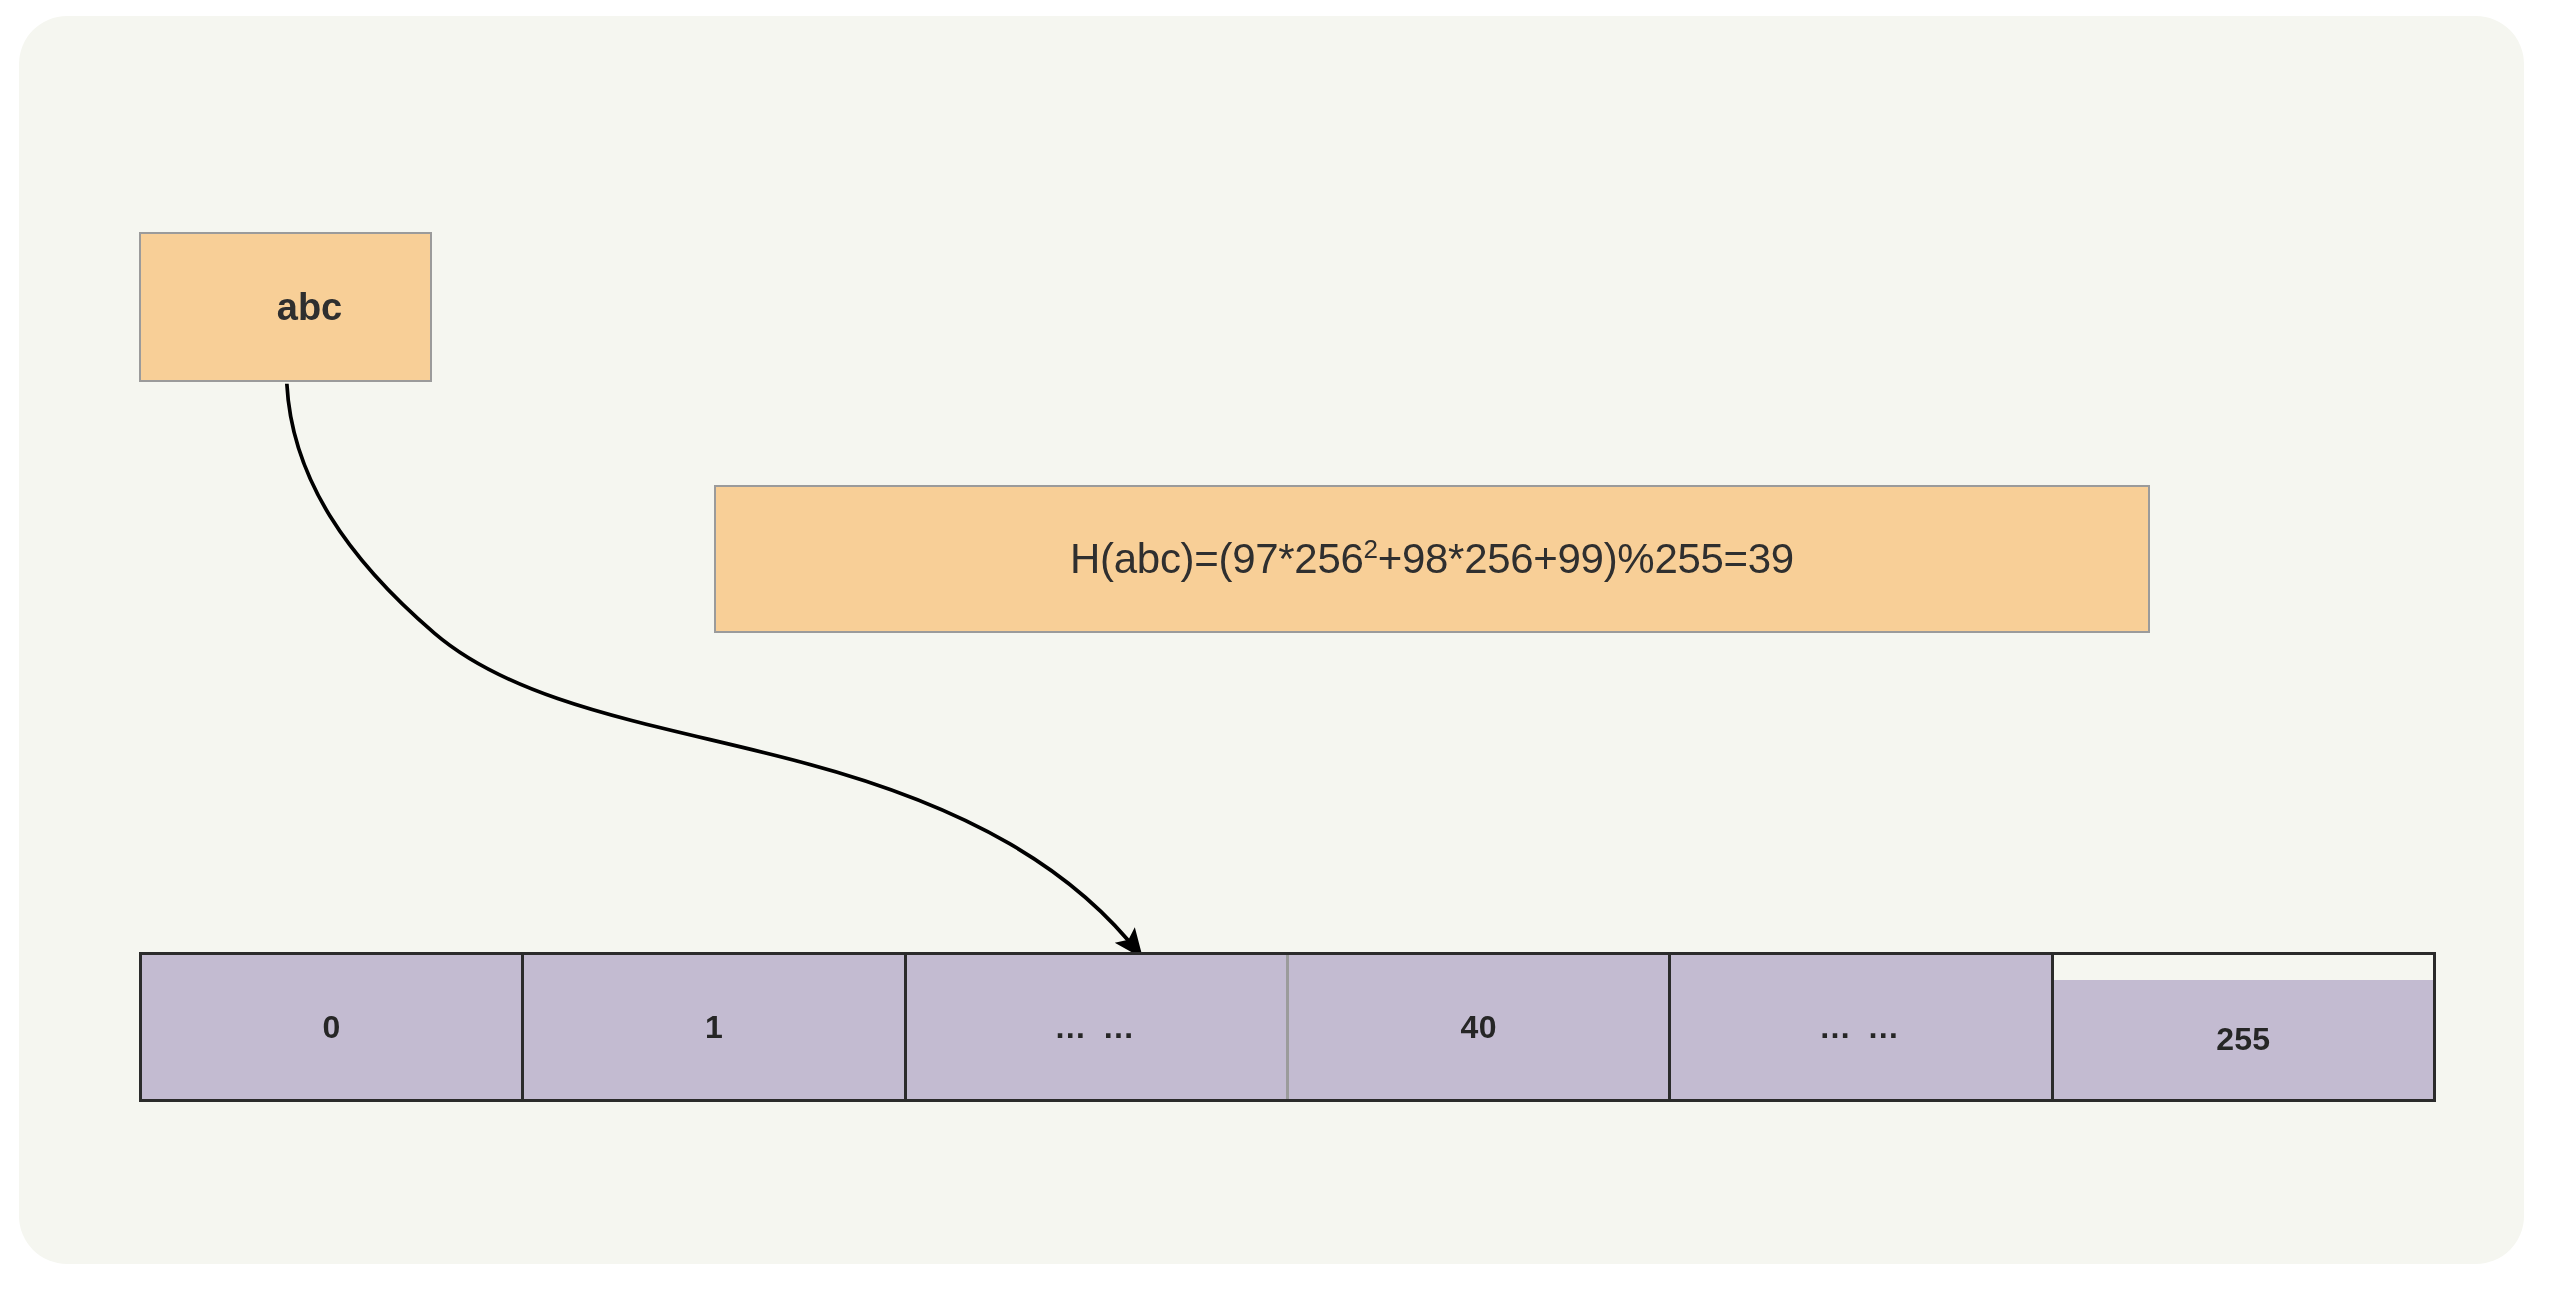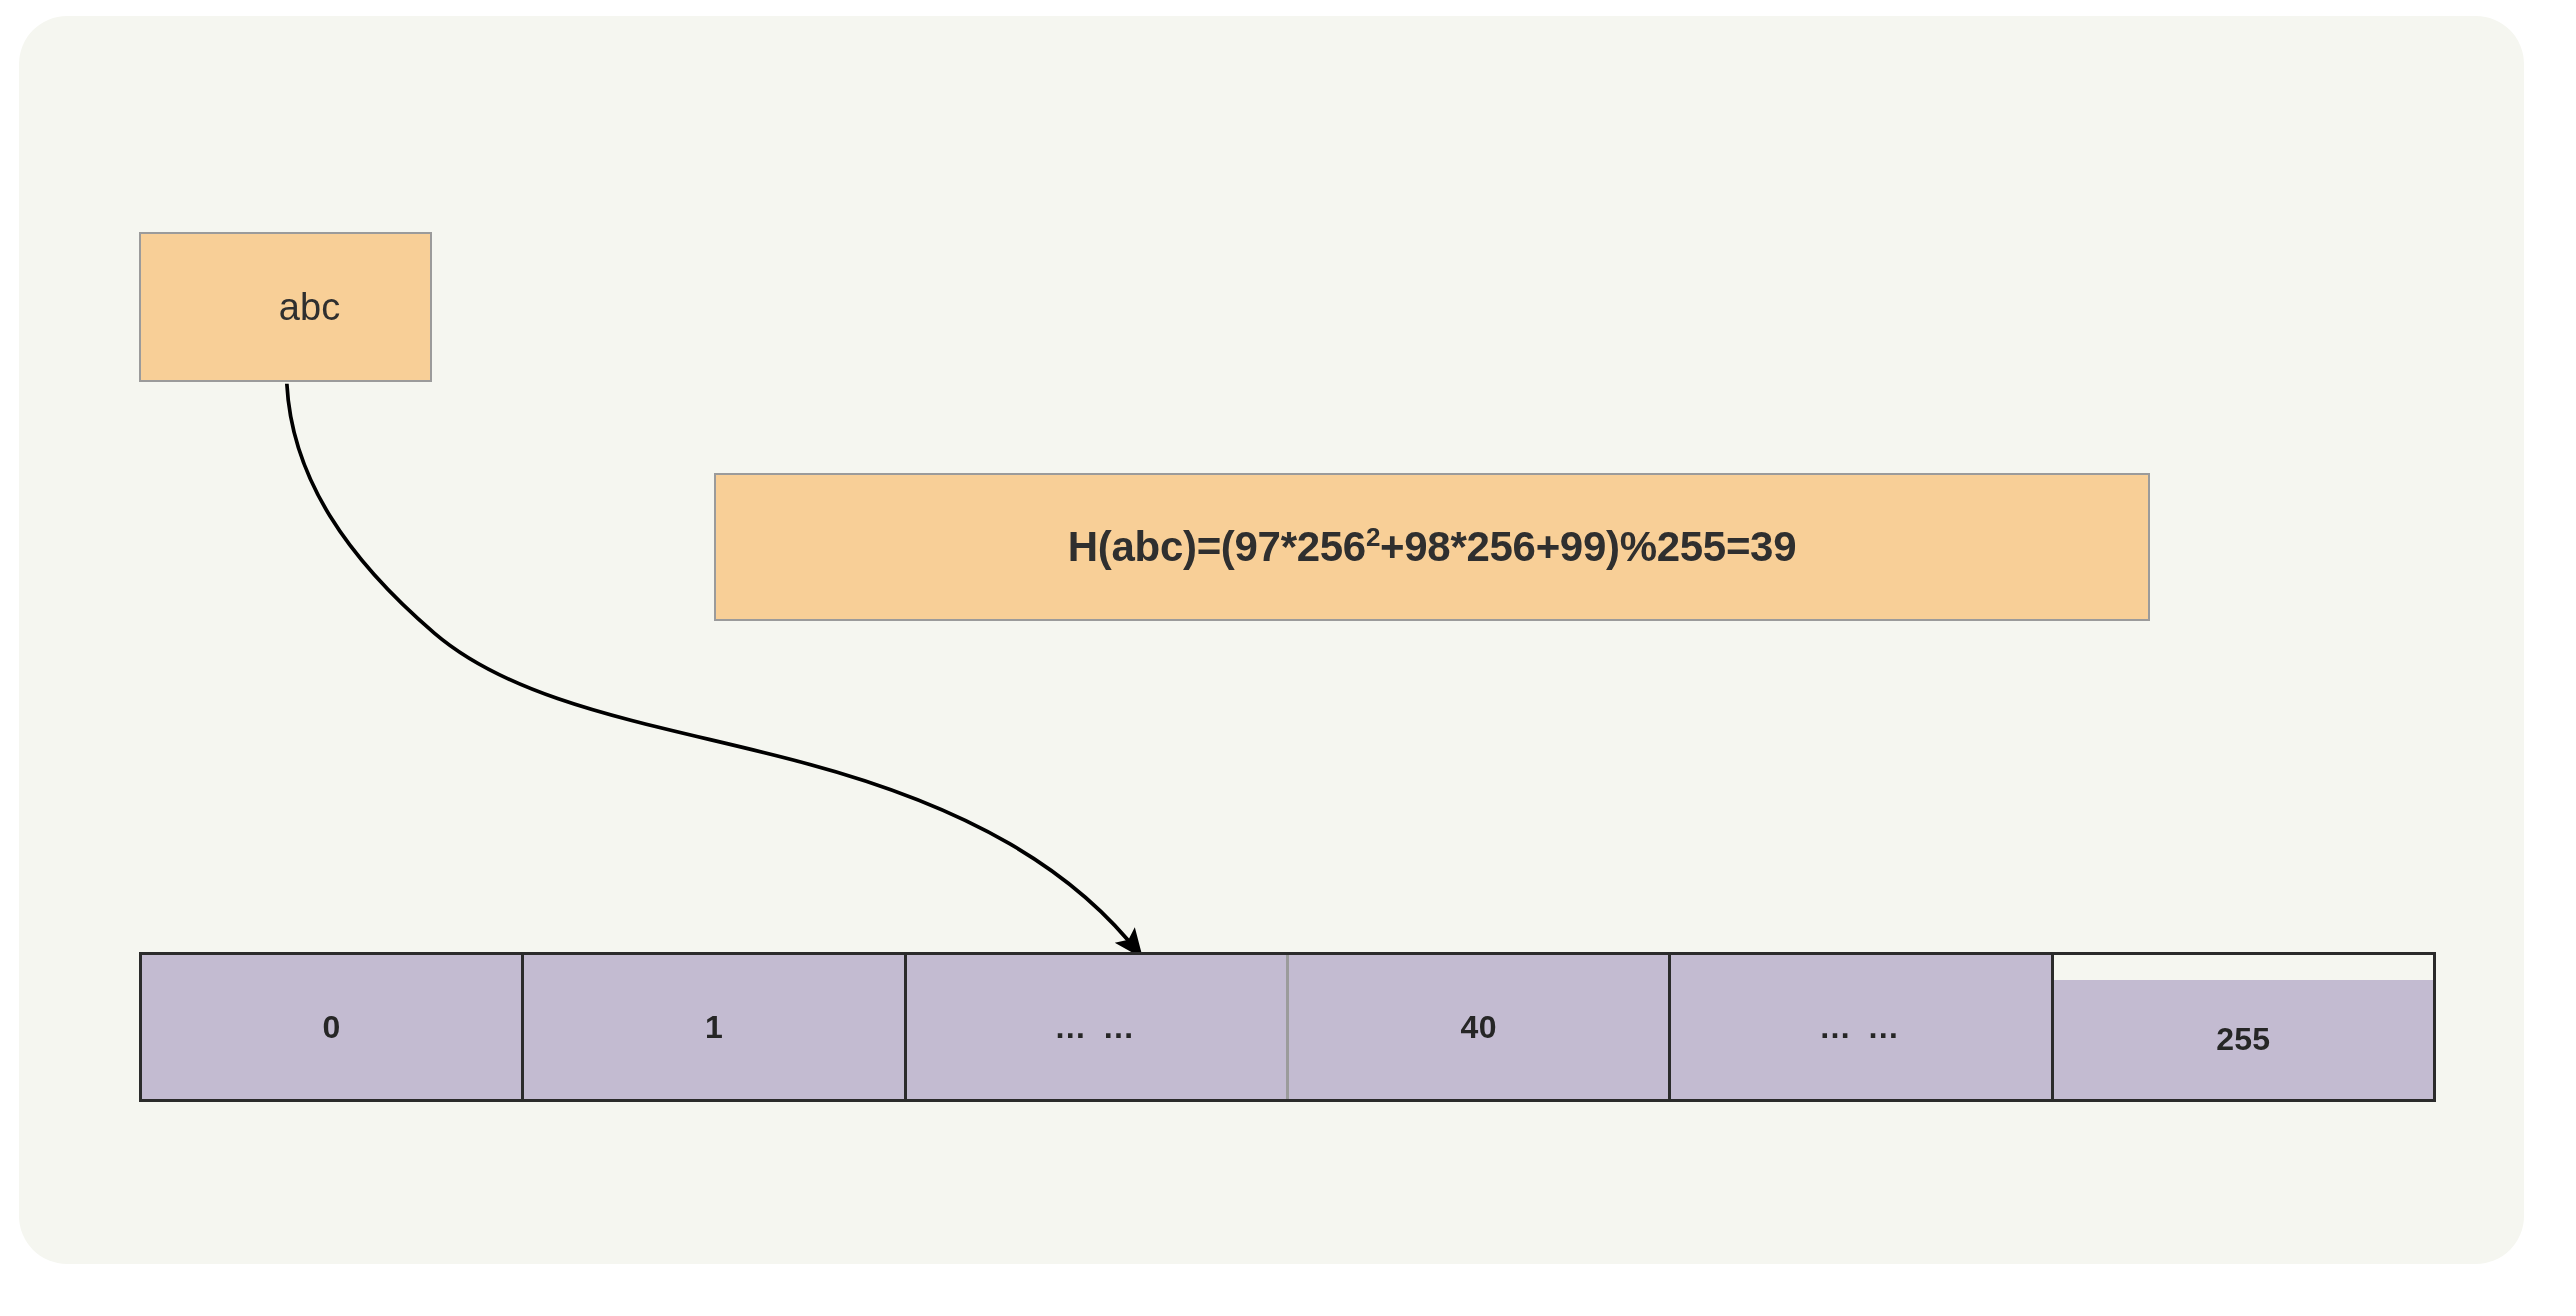--- a/index.html
+++ b/index.html
@@ -38,30 +38,30 @@
     align-items: center;
     justify-content: center;
     color: #2f2f2f;
   }
   .abc-box {
     left: 139px;
     top: 232px;
     width: 293px;
     height: 150px;
     font-size: 38px;
-    font-weight: 400;
+    font-weight: 700;
     padding-left: 48px;
   }
   .formula-box {
     left: 714px;
-    top: 473px;
+    top: 485px;
     width: 1436px;
     height: 148px;
     font-size: 42px;
-    font-weight: 700;
+    font-weight: 400;
     letter-spacing: -0.3px;
   }
   .formula-box sup {
     font-size: 0.62em;
     vertical-align: super;
     line-height: 0;
   }
   
   .arrow-layer {
     position: absolute;

